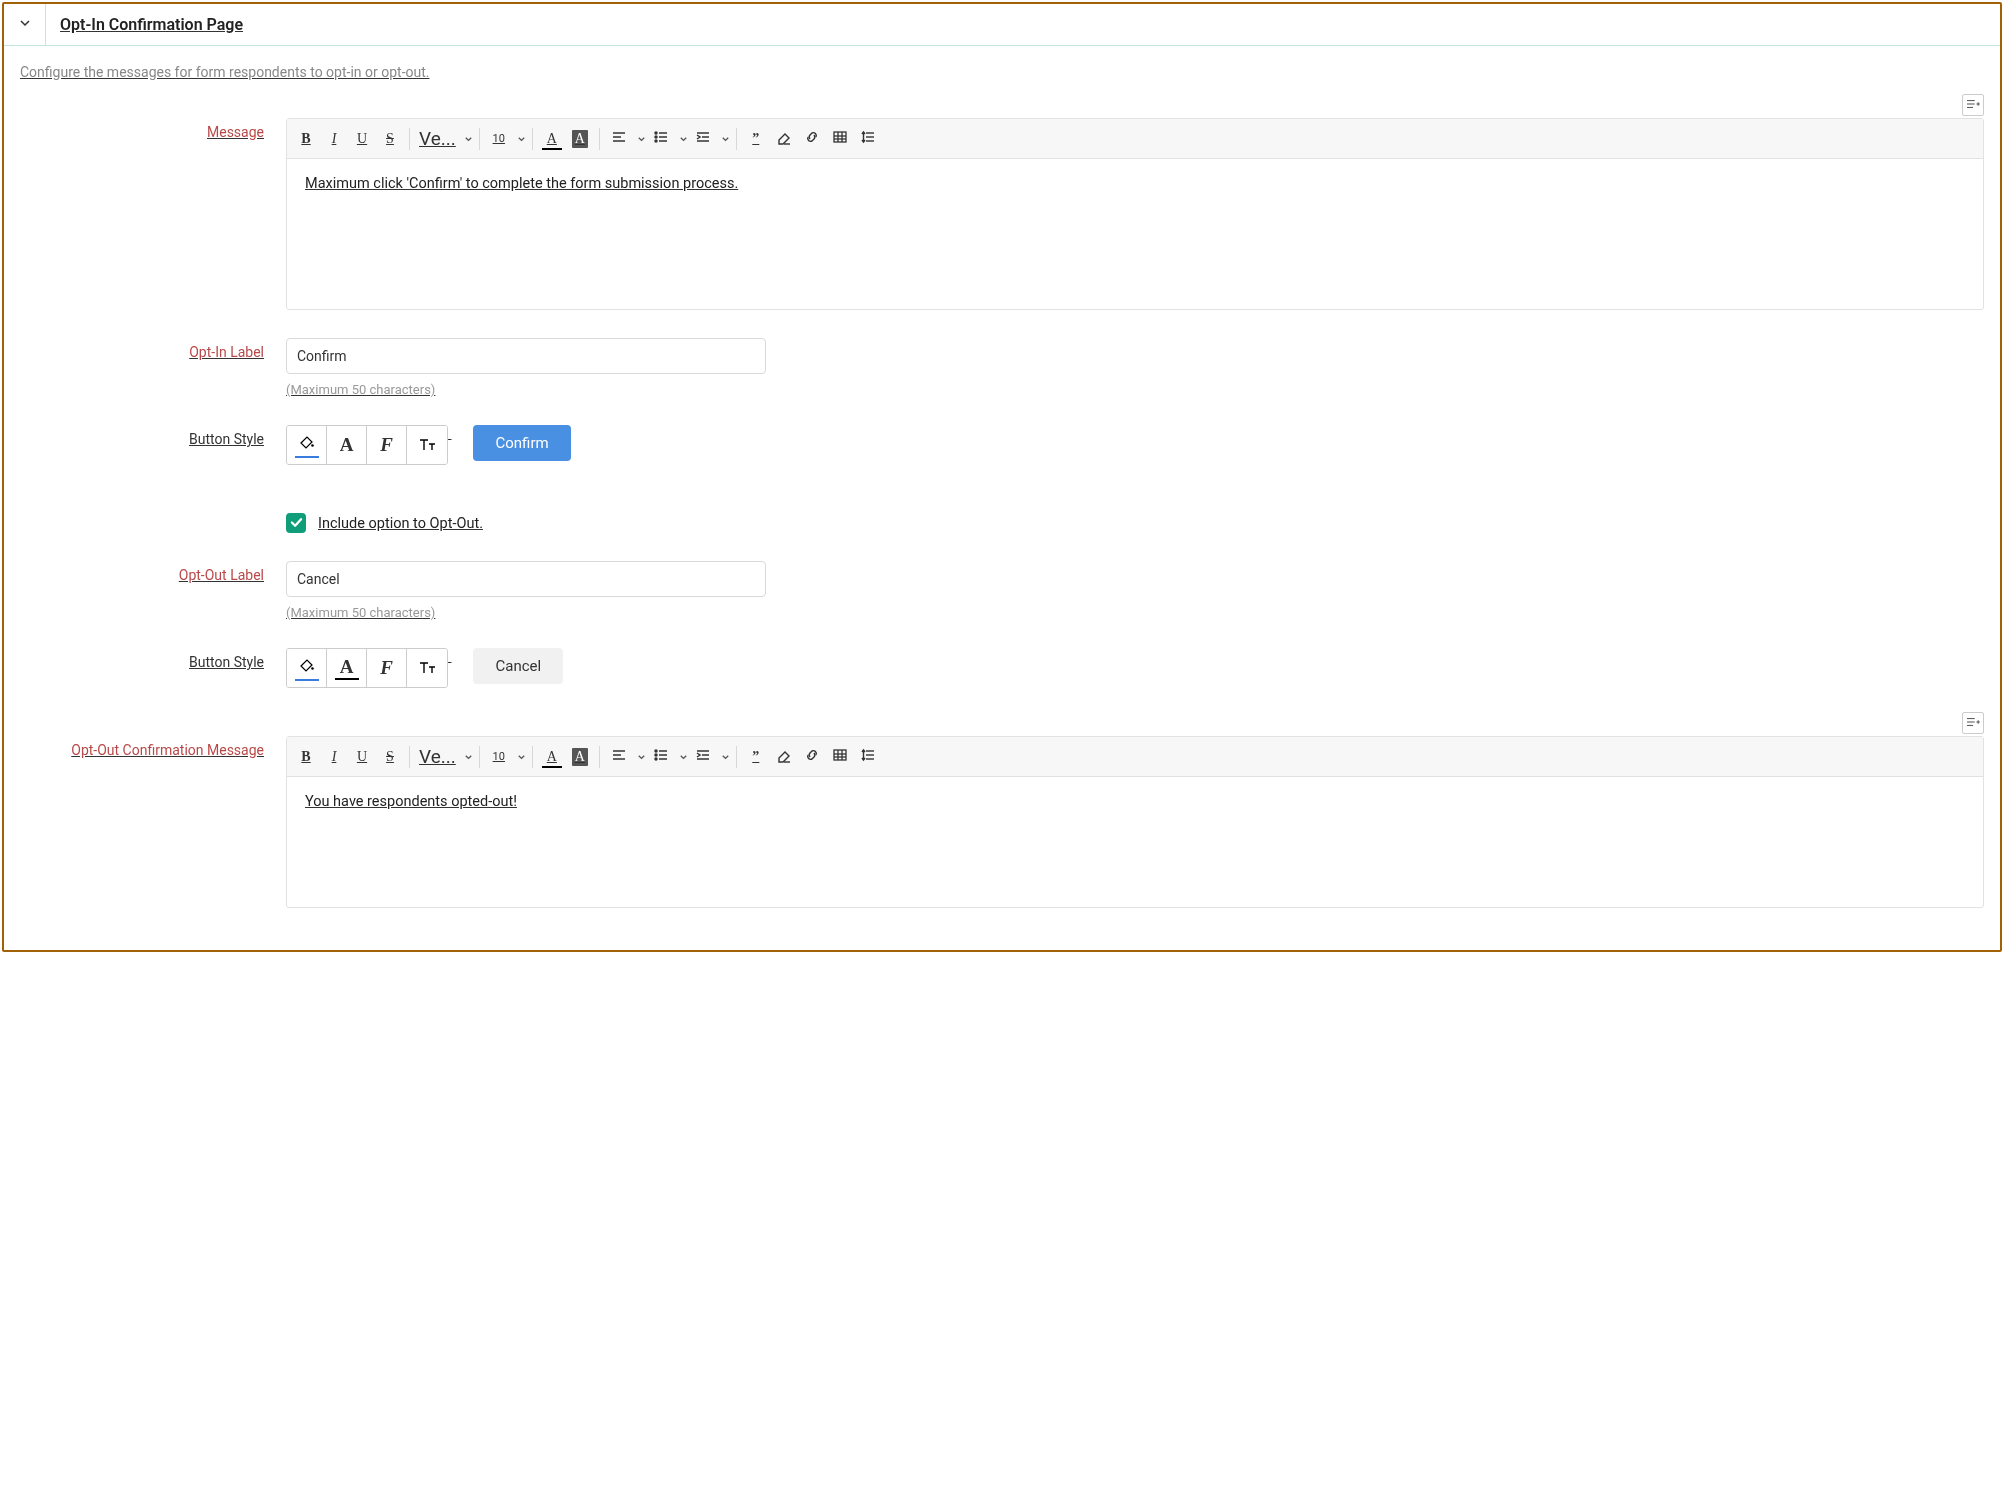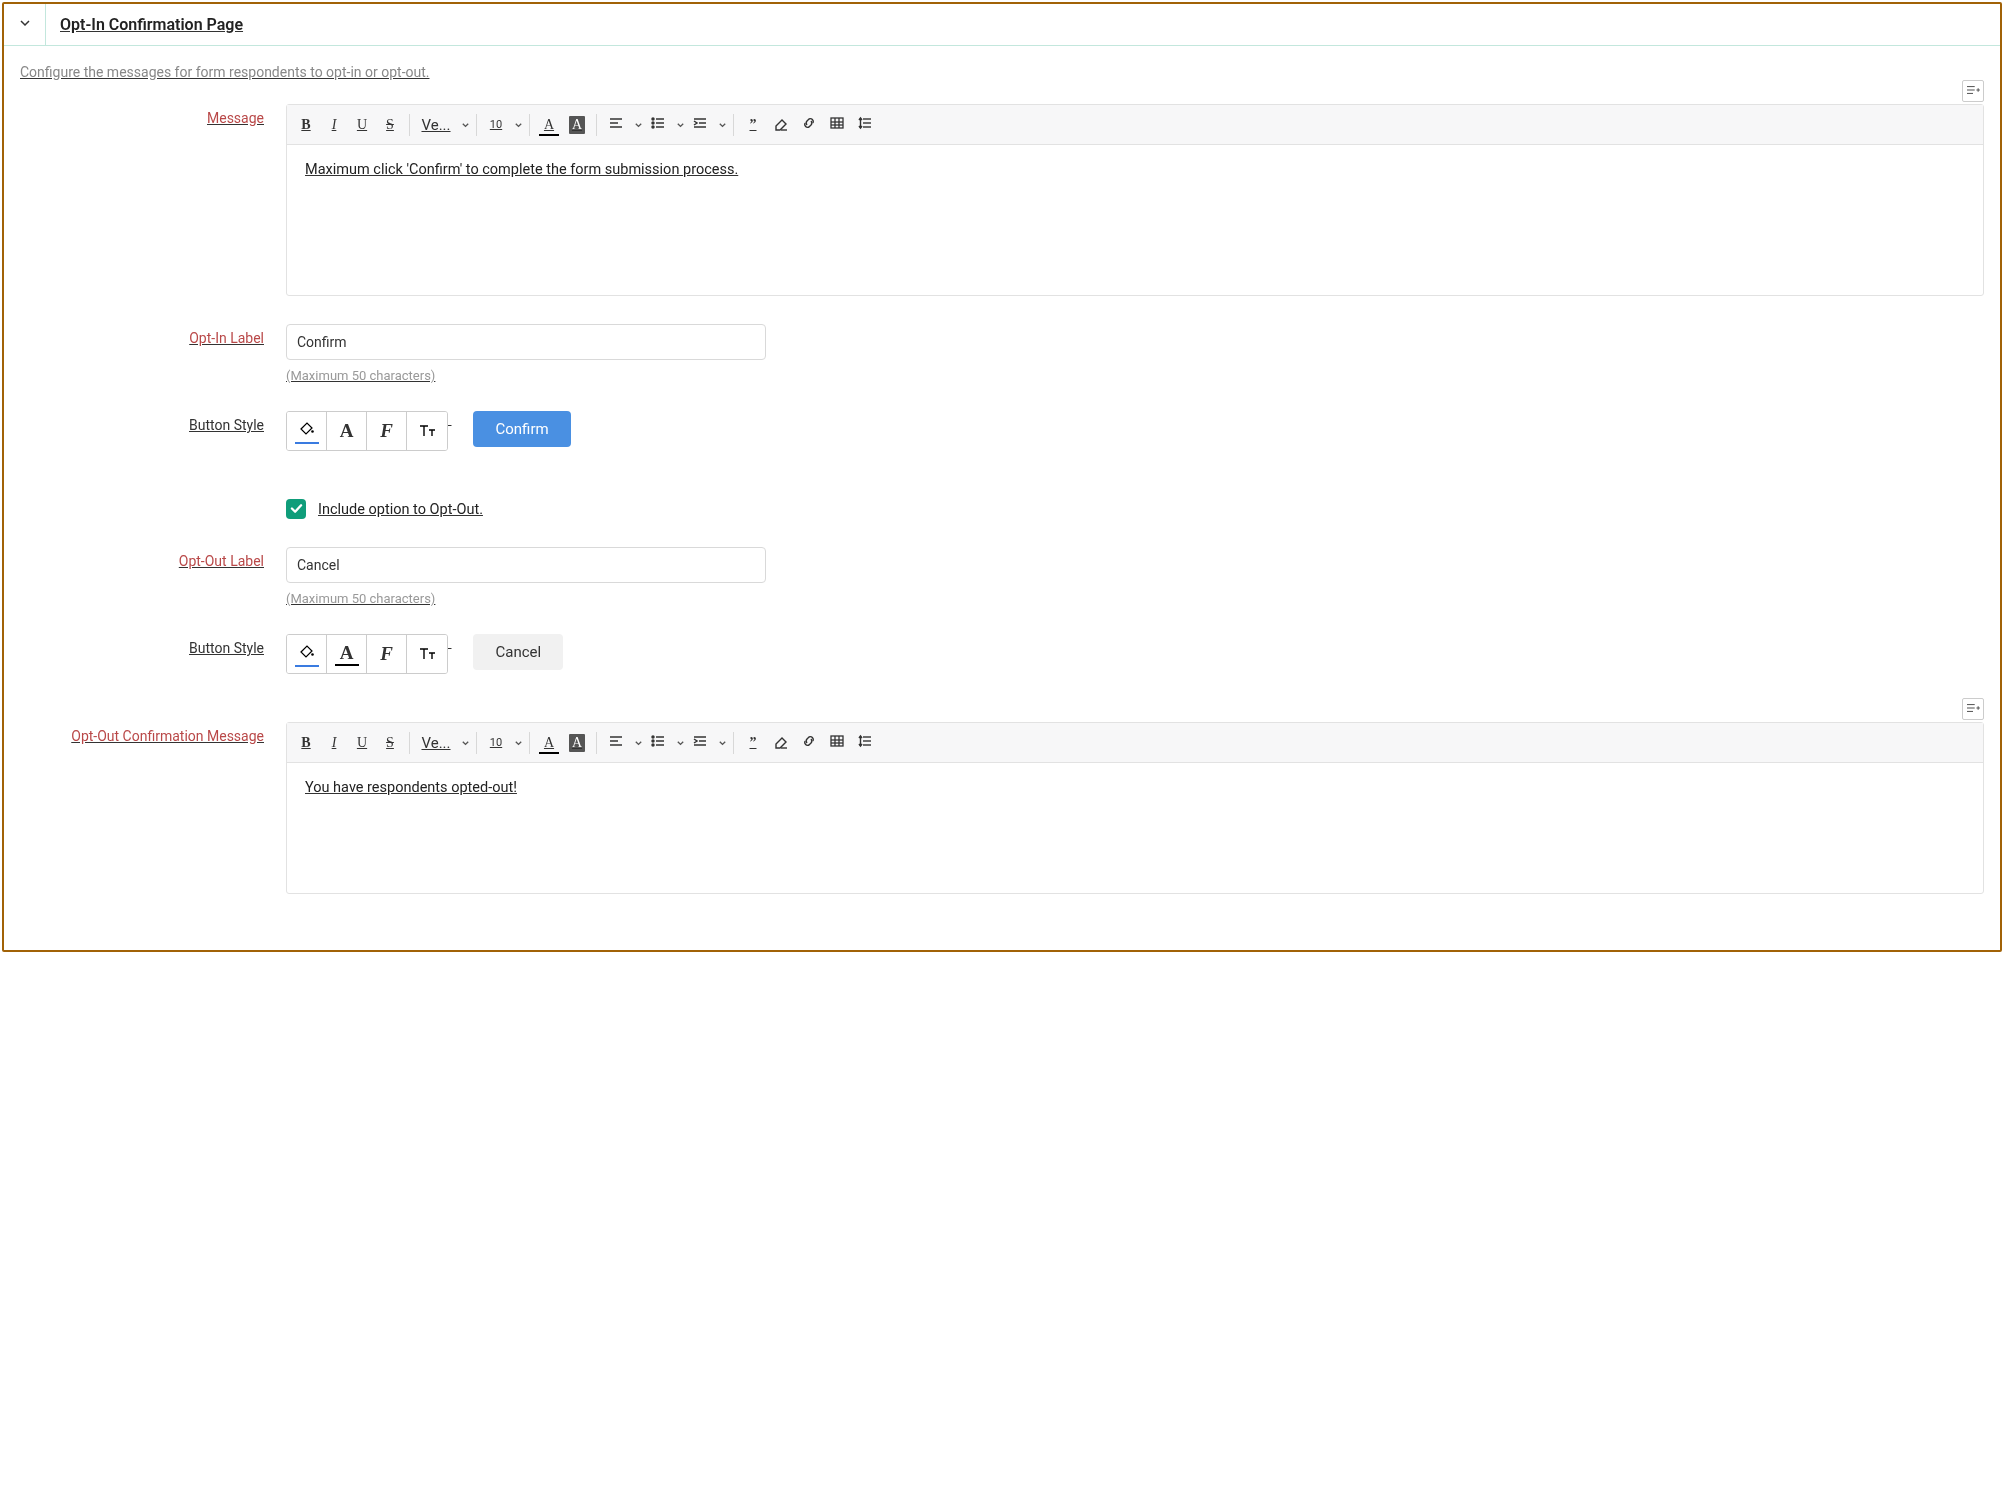--- a/index.html
+++ b/index.html
@@ -46,21 +46,21 @@
     padding: 0 16px 40px 16px;
     position: relative;
   }
   .row {
     display: flex;
     margin-top: 16px;
     align-items: flex-start;
     position: relative;
   }
   .row.tight { margin-top: 28px; }
-  .row.first { margin-top: 12px; }
+  .row.first { margin-top: 26px; }
   .label-col {
     width: 266px;
     min-width: 266px;
     text-align: right;
     padding-right: 22px;
     padding-top: 6px;
     font-size: 14px;
   }
   .label-red { color: #b94848; }
   .label-dark { color: #333; }
@@ -207,21 +207,21 @@
     width: 20px;
     height: 20px;
     border-radius: 4px;
     background: #0f9d7a;
     margin-right: 12px;
     display: flex;
     align-items: center;
     justify-content: center;
   }
   .chk svg { width: 13px; height: 11px; stroke:#fff; }
-  .font-sel { font-size:15px; min-width:40px; max-width:46px; overflow:hidden; white-space:nowrap; text-overflow:ellipsis; }
+  .font-sel { font-size:19px; min-width:40px; max-width:46px; overflow:hidden; white-space:nowrap; text-overflow:ellipsis; }
   .size-sel { font-size:11px; }
 </style>
 </head>
 <body>
 
 <div class="page-wrap">
 
   <div class="accordion-header">
     <div class="chevron-cell">
       <span><svg viewBox="0 0 24 24" fill="none" stroke="currentColor" stroke-width="2.2">

